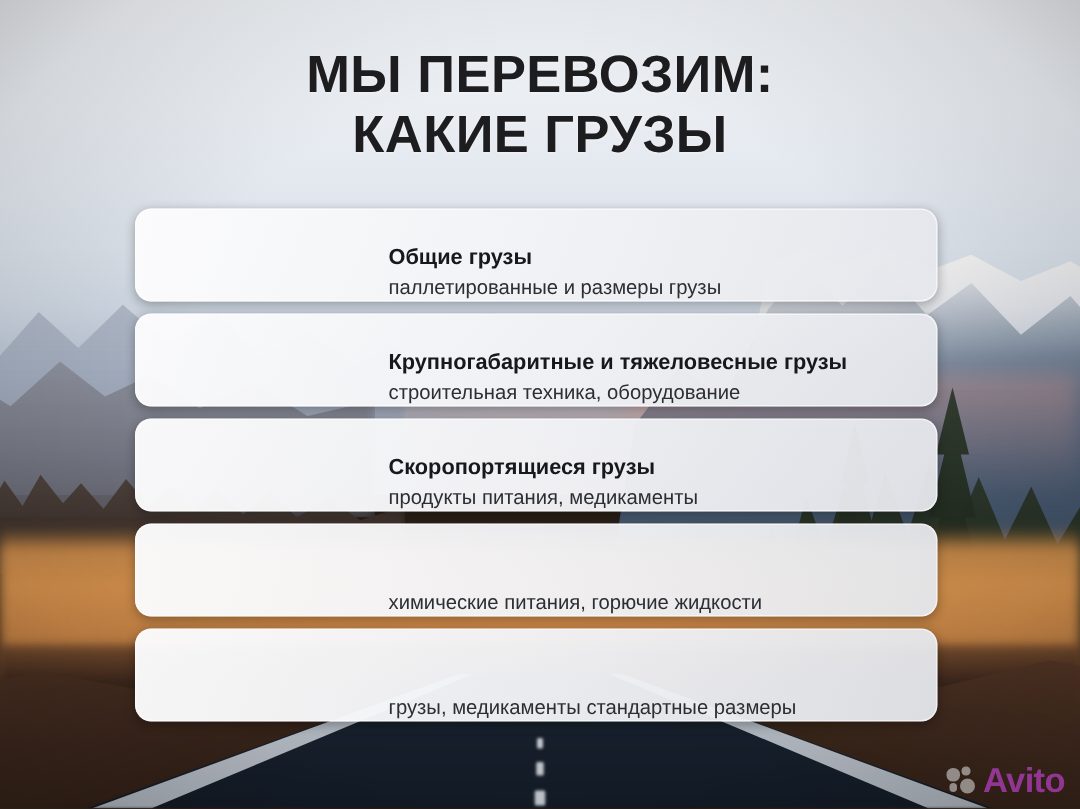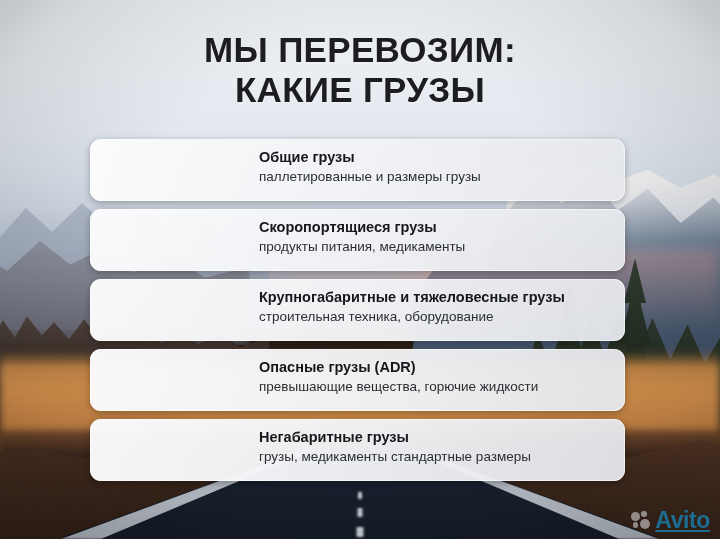--- a/index.html
+++ b/index.html
@@ -170,21 +170,21 @@
     font-size:35px; font-weight:bold; letter-spacing:0.3px;
     color:#1d1d1f; line-height:40px;
     text-shadow:0 1px 2px rgba(255,255,255,0.45);
   }
 
   
   #cards {
     position:absolute; left:90px; top:139px; width:535px; z-index:6;
   }
   .card {
-    position:relative; display:flex; align-items:flex-start;
+    position:relative; display:flex; align-items:flex-end;
     height:62px; margin-bottom:8px;
     border-radius:11px;
     background:linear-gradient(100deg, rgba(252,252,253,0.97) 0%, rgba(241,242,245,0.96) 55%, rgba(229,231,236,0.95) 100%);
     box-shadow:0 2px 7px rgba(0,0,0,0.30), 0 0 0 1px rgba(255,255,255,0.55) inset;
     overflow:hidden;
   }
   .thumb {
     width:155px; flex:0 0 155px; position:relative; overflow:hidden;
     border-radius:11px 0 0 11px;
   }
@@ -334,21 +334,21 @@
   #watermark {
     position:absolute; right:10px; bottom:7px; z-index:8;
     display:flex; align-items:center; gap:5px; opacity:.58;
   }
   #watermark .logo { position:relative; width:19px; height:19px; }
   #watermark .logo i { position:absolute; display:block; border-radius:50%; background:#d8d8d8; }
   #watermark .logo .p1 { left:0;    top:1px;  width:8.5px; height:8.5px; }
   #watermark .logo .p2 { left:10px; top:0;    width:5.5px; height:5.5px; }
   #watermark .logo .p3 { left:1.5px;top:11px; width:5.5px; height:5.5px; }
   #watermark .logo .p4 { left:9px;  top:7.5px;width:10px;  height:10px; }
-  #watermark .wtext { font-size:23px; font-weight:bold; color:#0ea5e9; letter-spacing:-0.4px; line-height:23px;text-decoration:underline; }
+  #watermark .wtext { font-size:23px; font-weight:bold; color:#d946ef; letter-spacing:-0.4px; line-height:23px; }
 </style>
 </head>
 <body>
 
 <div id="scene">
   <div class="sky"></div>
   <div class="sky-warm"></div>
   <div class="mtn-left-far"></div>
   <div class="mtn-left-near"></div>
   <div class="mtn-right"></div>
@@ -391,20 +391,38 @@
       <div class="pen"></div>
       <div class="hand"></div>
     </div>
     <div class="txt">
       <div class="t-title">Общие грузы</div>
       <div class="t-sub">паллетированные и размеры грузы</div>
     </div>
   </div>
 
   <div class="card">
+    <div class="thumb th2">
+      <div class="body"></div>
+      <div class="win"></div>
+      <div class="win2"></div>
+      <div class="lamp"></div>
+      <div class="col"></div>
+      <div class="blue"></div>
+      <div class="pipe"></div>
+      <div class="knob"></div>
+      <div class="dark"></div>
+    </div>
+    <div class="txt">
+      <div class="t-title">Крупногабаритные и тяжеловесные грузы</div>
+      <div class="t-sub">строительная техника, оборудование</div>
+    </div>
+  </div>
+
+  <div class="card">
     <div class="thumb th3">
       <div class="f chip"></div>
       <div class="f choc"></div>
       <div class="f pop"></div>
       <div class="f don2"></div>
       <div class="f don1"></div>
       <div class="f mac"></div>
       <div class="f mac2"></div>
       <div class="f corn"></div>
       <div class="f bowl"></div>
@@ -418,59 +436,40 @@
       <div class="f cuc"></div>
       <div class="f cuc2"></div>
     </div>
     <div class="txt">
       <div class="t-title">Скоропортящиеся грузы</div>
       <div class="t-sub">продукты питания, медикаменты</div>
     </div>
   </div>
 
   <div class="card">
-    <div class="thumb th2">
-      <div class="body"></div>
-      <div class="win"></div>
-      <div class="win2"></div>
-      <div class="lamp"></div>
-      <div class="col"></div>
-      <div class="blue"></div>
-      <div class="pipe"></div>
-      <div class="knob"></div>
-      <div class="dark"></div>
-    </div>
-    <div class="txt">
-      <div class="t-title">Крупногабаритные и тяжеловесные грузы</div>
-      <div class="t-sub">строительная техника, оборудование</div>
-    </div>
-  </div>
-
-  <div class="card">
     <div class="thumb th4">
       <div class="top"></div>
       <div class="bar" style="left:-4px;  width:44px; height:52px;"></div>
       <div class="bar" style="left:41px;  width:38px; height:50px;"></div>
       <div class="bar" style="left:80px;  width:26px; height:47px;"></div>
       <div class="bar" style="left:107px; width:19px; height:45px;"></div>
       <div class="bar" style="left:127px; width:14px; height:43px;"></div>
       <div class="bar" style="left:142px; width:11px; height:41px;"></div>
       <div class="dia" style="left:9px;   top:22px; width:21px; height:21px;"></div>
       <div class="dia" style="left:51px;  top:23px; width:18px; height:18px;"></div>
       <div class="dia" style="left:85px;  top:24px; width:14px; height:14px;"></div>
       <div class="dia" style="left:110px; top:25px; width:11px; height:11px;"></div>
       <div class="dia" style="left:129px; top:26px; width:9px;  height:9px;"></div>
       <div class="cap" style="left:12px;"></div>
       <div class="cap" style="left:52px;"></div>
       <div class="cap" style="left:86px;"></div>
       <div class="cap" style="left:112px;"></div>
     </div>
     <div class="txt">
-      <div class="t-title">Опасные грузы (ADR)</div>
-      <div class="t-sub">превышающие вещества, горючие жидкости</div>
+      <div class="t-sub">химические питания, горючие жидкости</div>
     </div>
   </div>
 
   <div class="card">
     <div class="thumb th5">
       <div class="sky5"></div>
       <div class="field"></div>
       <div class="roadb"></div>
       <div class="tree5"></div>
       <div class="tank2"></div>
@@ -479,21 +478,20 @@
       <div class="wh4"></div>
       <div class="cab"></div>
       <div class="cabwin"></div>
       <div class="grille"></div>
       <div class="wh1"></div>
       <div class="wh2"></div>
       <div class="van"></div>
       <div class="vanw"></div>
     </div>
     <div class="txt">
-      <div class="t-title">Негабаритные грузы</div>
       <div class="t-sub">грузы, медикаменты стандартные размеры</div>
     </div>
   </div>
 
 </div>
 
 <div id="watermark">
   <span class="logo">
     <i class="p1"></i>
     <i class="p2"></i>

